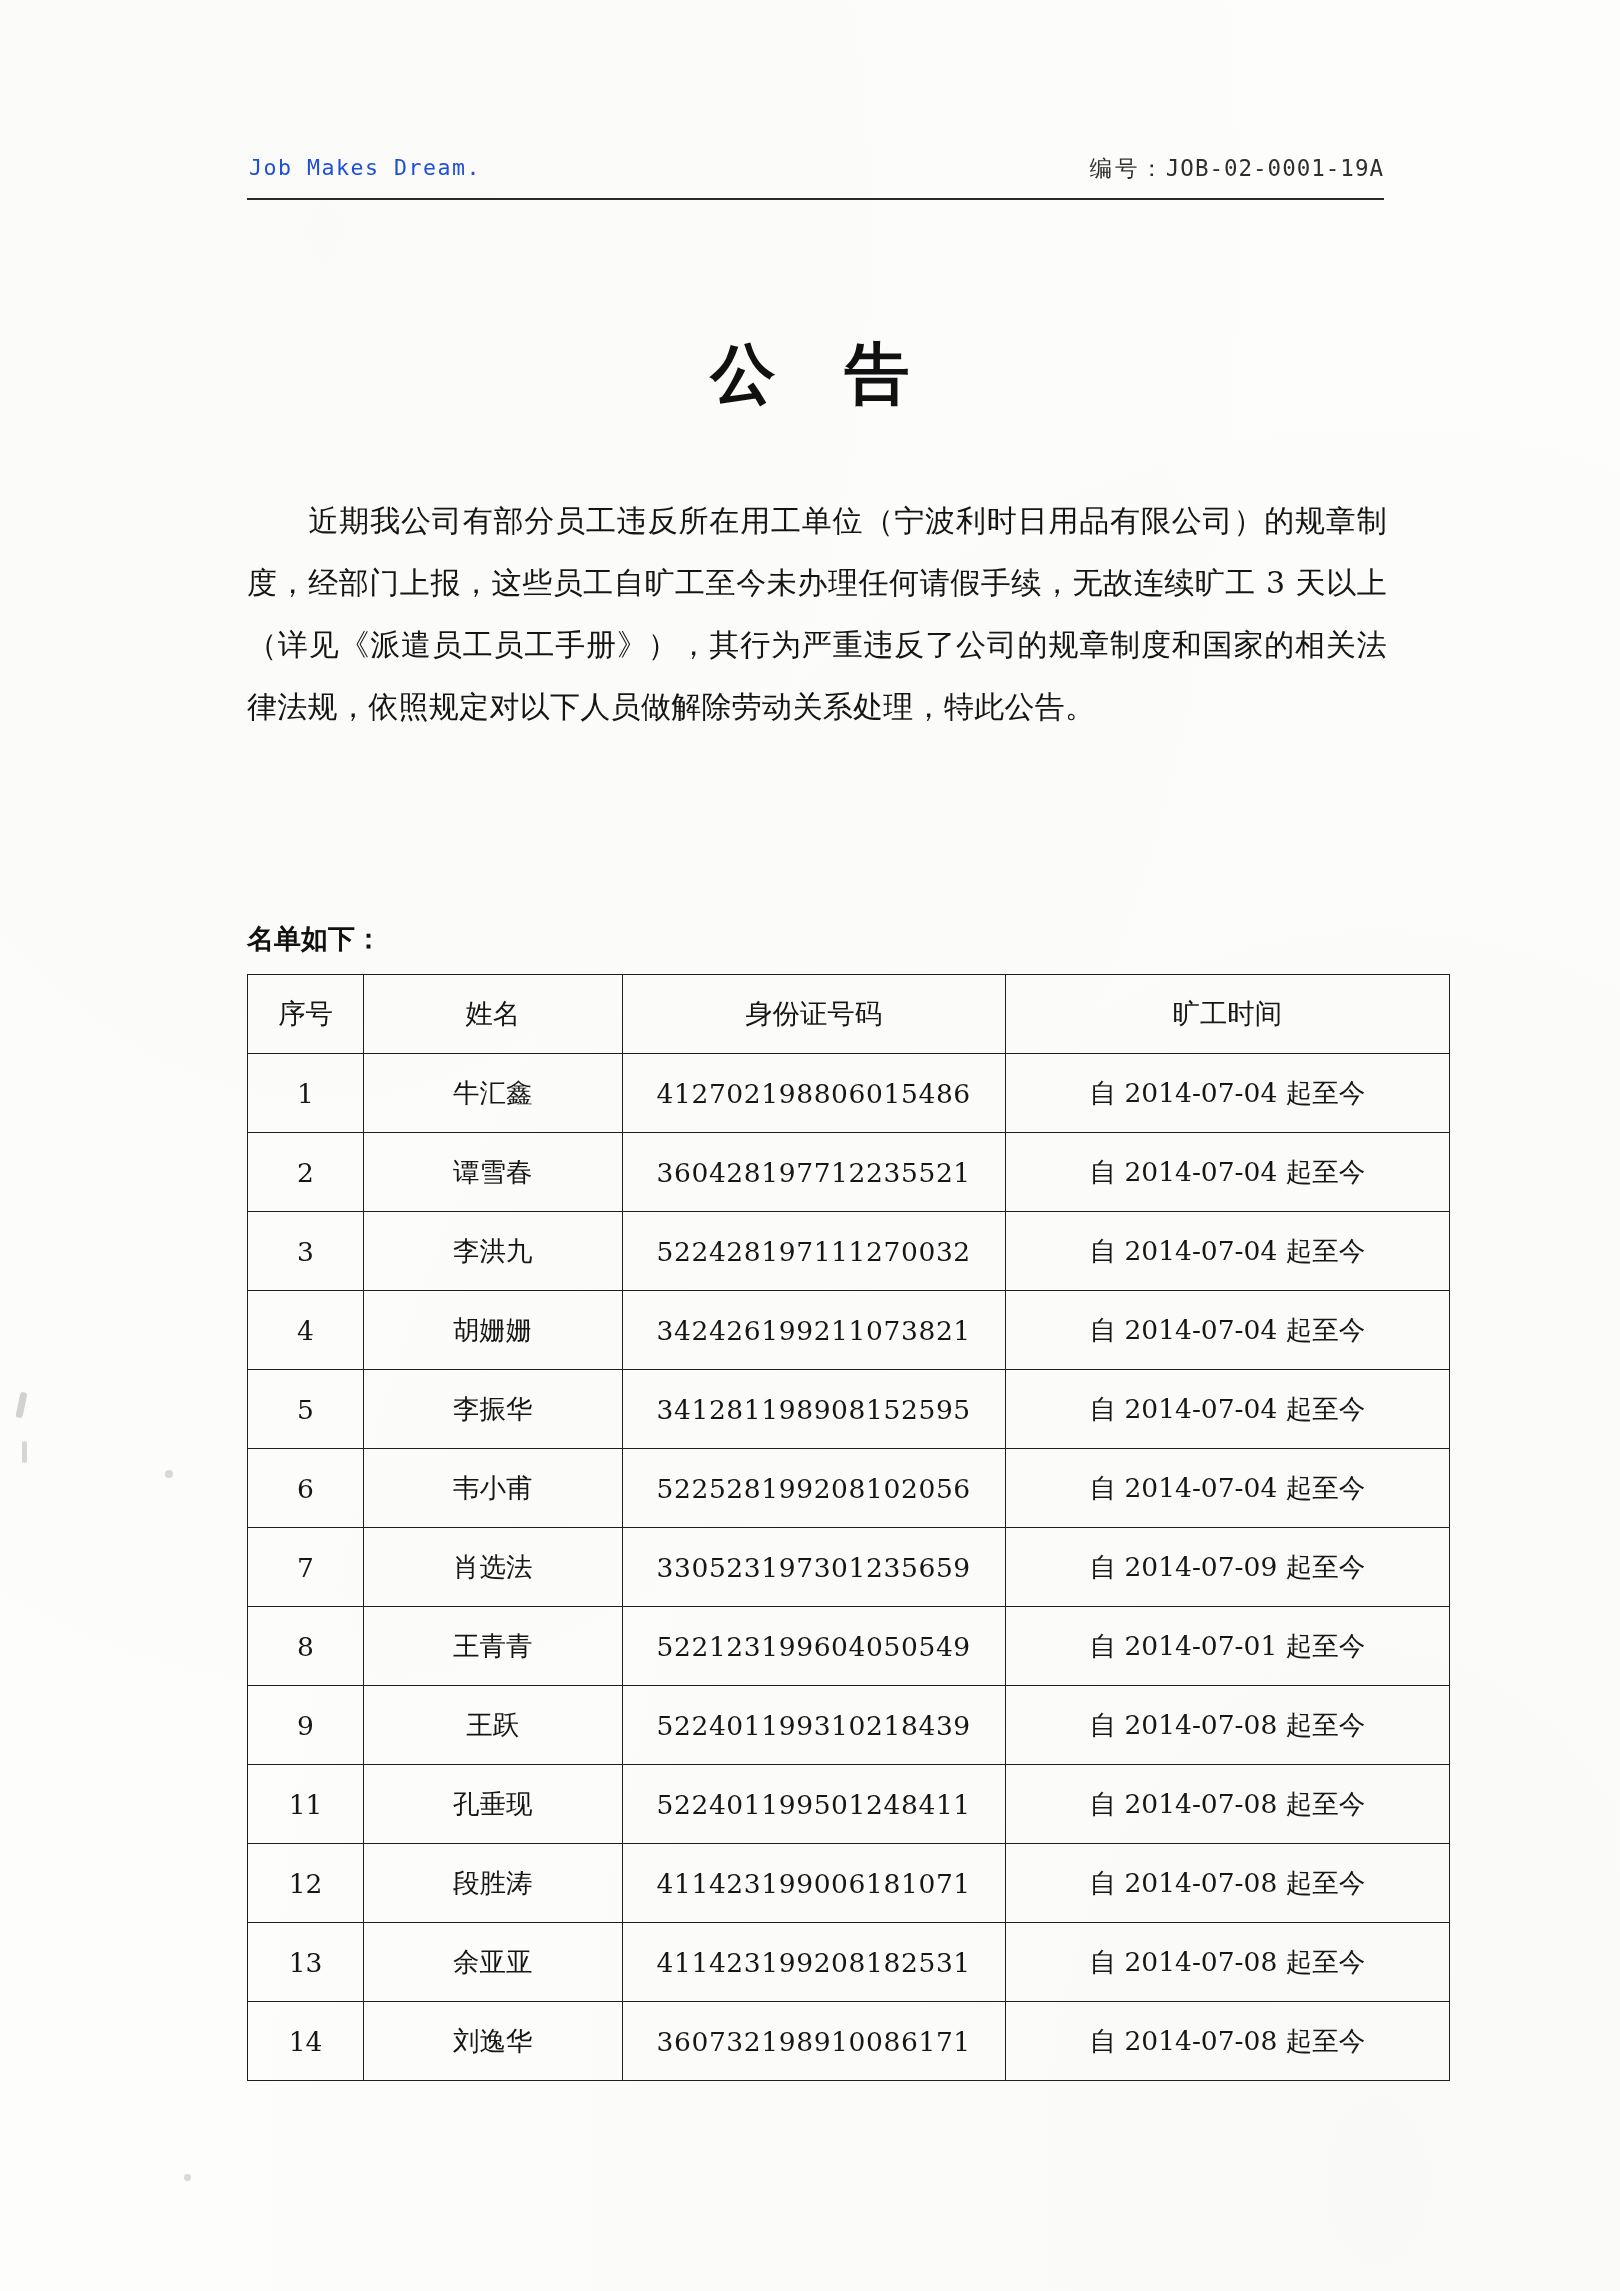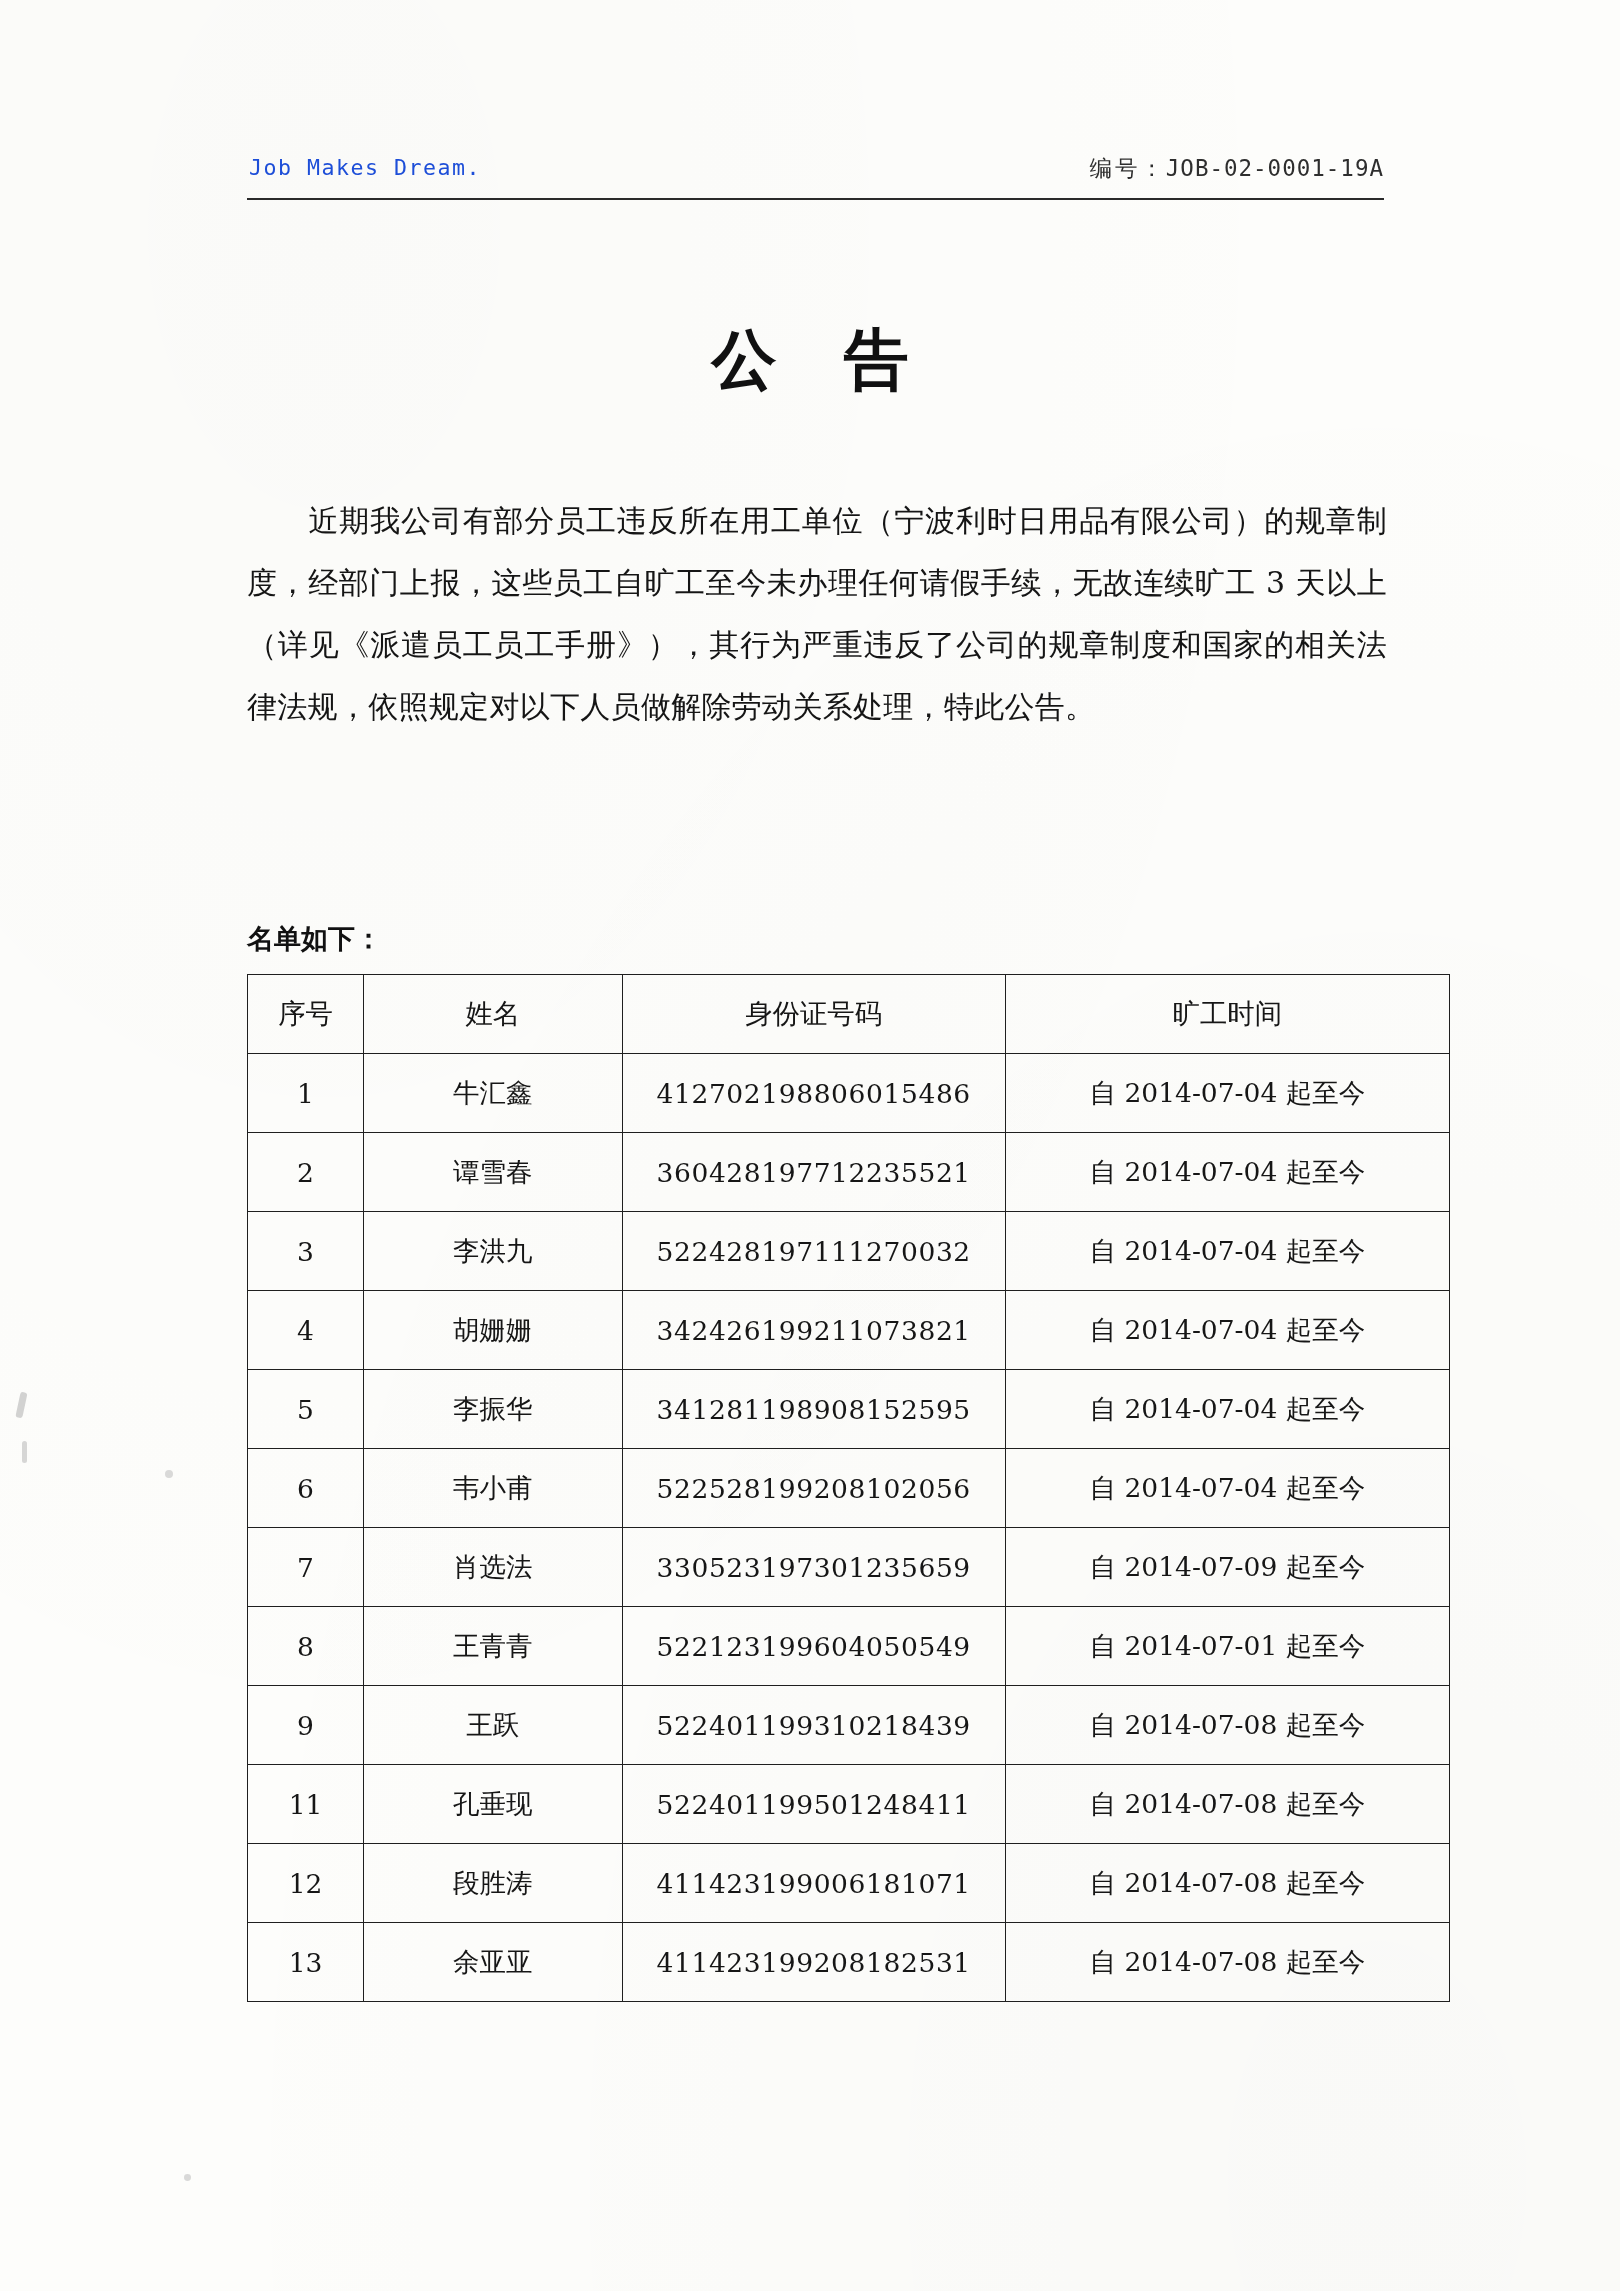--- a/index.html
+++ b/index.html
@@ -67,24 +67,24 @@
     white-space: nowrap;
     margin-left: 7px;
   }
   .doc-no .label {
     letter-spacing: 2.9px;
   }
 
   .title {
     position: absolute;
     left: 0;
-    top: 316px;
+    top: 330px;
     width: 1620px;
     text-align: center;
-    font-family: Liberation Serif, serif;
+    font-family: Liberation Sans, sans-serif;
     font-weight: bold;
     font-size: 65px;
     letter-spacing: 25.5px;
     color: #111;
     text-indent: 25.5px;
   }
 
   .body-text {
     position: absolute;
     left: 247px;
@@ -257,20 +257,26 @@
         <td>段胜涛</td>
         <td class="id-cell">411423199006181071</td>
         <td>自 2014-07-08 起至今</td>
       </tr>
       <tr>
         <td>13</td>
         <td>余亚亚</td>
         <td class="id-cell">411423199208182531</td>
         <td>自 2014-07-08 起至今</td>
       </tr>
+      <tr>
+        <td>14</td>
+        <td>刘逸华</td>
+        <td class="id-cell">360732198910086171</td>
+        <td>自 2014-07-08 起至今</td>
+      </tr>
     </tbody>
   </table>
 
   <div class="mark m1"></div>
   <div class="mark m2"></div>
   <div class="mark m3"></div>
   <div class="mark m4"></div>
 </div>
 
 

